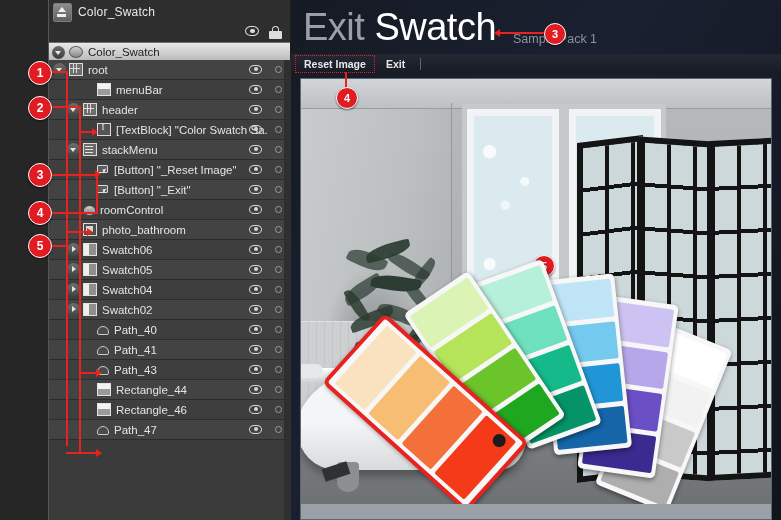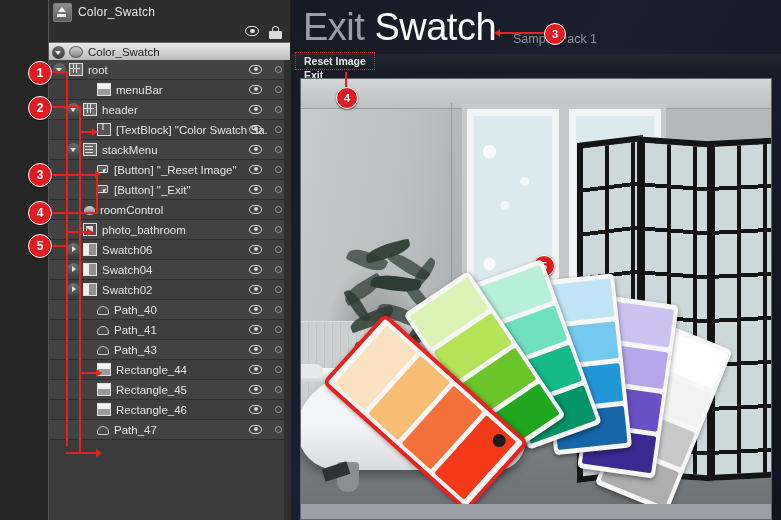--- a/index.html
+++ b/index.html
@@ -102,21 +102,21 @@
 
   
   .app-panel{position:absolute;left:291px;top:0;width:490px;height:520px;
     background:linear-gradient(125deg,#151a24 0%,#1a2030 40%,#10141c 100%);overflow:hidden;}
   .app-title{position:absolute;left:12px;top:6px;font-size:38px;letter-spacing:-0.5px;white-space:nowrap;}
   .app-title .w1{color:#9aa0a8;font-weight:400;}
   .app-title .w2{color:#ffffff;font-weight:400;}
   .app-sub{position:absolute;left:222px;top:32px;color:#8d939b;font-size:12.5px;}
 
   .toolbar{position:absolute;left:0;top:54px;width:490px;height:20px;
-    background:linear-gradient(180deg,#232833,#171b24);display:flex;align-items:flex-start;flex-direction:column;}
+    background:linear-gradient(180deg,#232833,#171b24);display:flex;align-items:center;}
   .tb-btn{color:#e9e9e9;font-size:10.5px;font-weight:bold;padding:1px 7px;margin-left:6px;white-space:nowrap;}
   .tb-btn.focused{outline:1.5px dotted #e02020;outline-offset:1px;}
   .tb-sep{width:1px;height:12px;background:#5a6070;margin-left:8px;}
 
   .viz-wrap{position:absolute;left:9px;top:78px;width:472px;height:442px;
     border:1px solid #5d6675;box-sizing:border-box;background:#9aa0a6;overflow:hidden;}
   .viz-hdr{height:16px;background:linear-gradient(180deg,#c2c6cb,#9aa0a6);color:#ffffff;font-size:10.5px;
     font-weight:bold;letter-spacing:.6px;display:flex;align-items:center;justify-content:center;
     text-shadow:0 1px 1px rgba(0,0,0,.4);border-bottom:1px solid #7e858d;}
   .photo{position:relative;width:100%;height:425px;overflow:hidden;background:#b7bbbd;}
@@ -338,20 +338,31 @@
           <div class="eye">
             <div class="ball"></div>
             <div class="pup"></div>
           </div>
           <div class="lockdot"></div>
         </div>
         <div class="trow">
           <div style="width: 18px; flex: 0 0 auto;"></div>
           <div class="twist closed"></div>
           <div class="ticon ic-grp"></div>
+          <div class="label">Swatch05</div>
+          <div class="eye">
+            <div class="ball"></div>
+            <div class="pup"></div>
+          </div>
+          <div class="lockdot"></div>
+        </div>
+        <div class="trow">
+          <div style="width: 18px; flex: 0 0 auto;"></div>
+          <div class="twist closed"></div>
+          <div class="ticon ic-grp"></div>
           <div class="label">Swatch04</div>
           <div class="eye">
             <div class="ball"></div>
             <div class="pup"></div>
           </div>
           <div class="lockdot"></div>
         </div>
         <div class="trow">
           <div style="width: 18px; flex: 0 0 auto;"></div>
           <div class="twist closed"></div>
@@ -394,31 +405,20 @@
             <div class="ball"></div>
             <div class="pup"></div>
           </div>
           <div class="lockdot"></div>
         </div>
         <div class="trow">
           <div style="width: 32px; flex: 0 0 auto;"></div>
           <div class="twist none"></div>
           <div class="ticon ic-rect"></div>
           <div class="label">Rectangle_44</div>
-          <div class="eye">
-            <div class="ball"></div>
-            <div class="pup"></div>
-          </div>
-          <div class="lockdot"></div>
-        </div>
-        <div class="trow">
-          <div style="width: 32px; flex: 0 0 auto;"></div>
-          <div class="twist none"></div>
-          <div class="ticon ic-rect"></div>
-          <div class="label">Rectangle_45</div>
           <div class="eye">
             <div class="ball"></div>
             <div class="pup"></div>
           </div>
           <div class="lockdot"></div>
         </div>
         <div class="trow">
           <div style="width: 32px; flex: 0 0 auto;"></div>
           <div class="twist none"></div>
           <div class="ticon ic-rect"></div>

